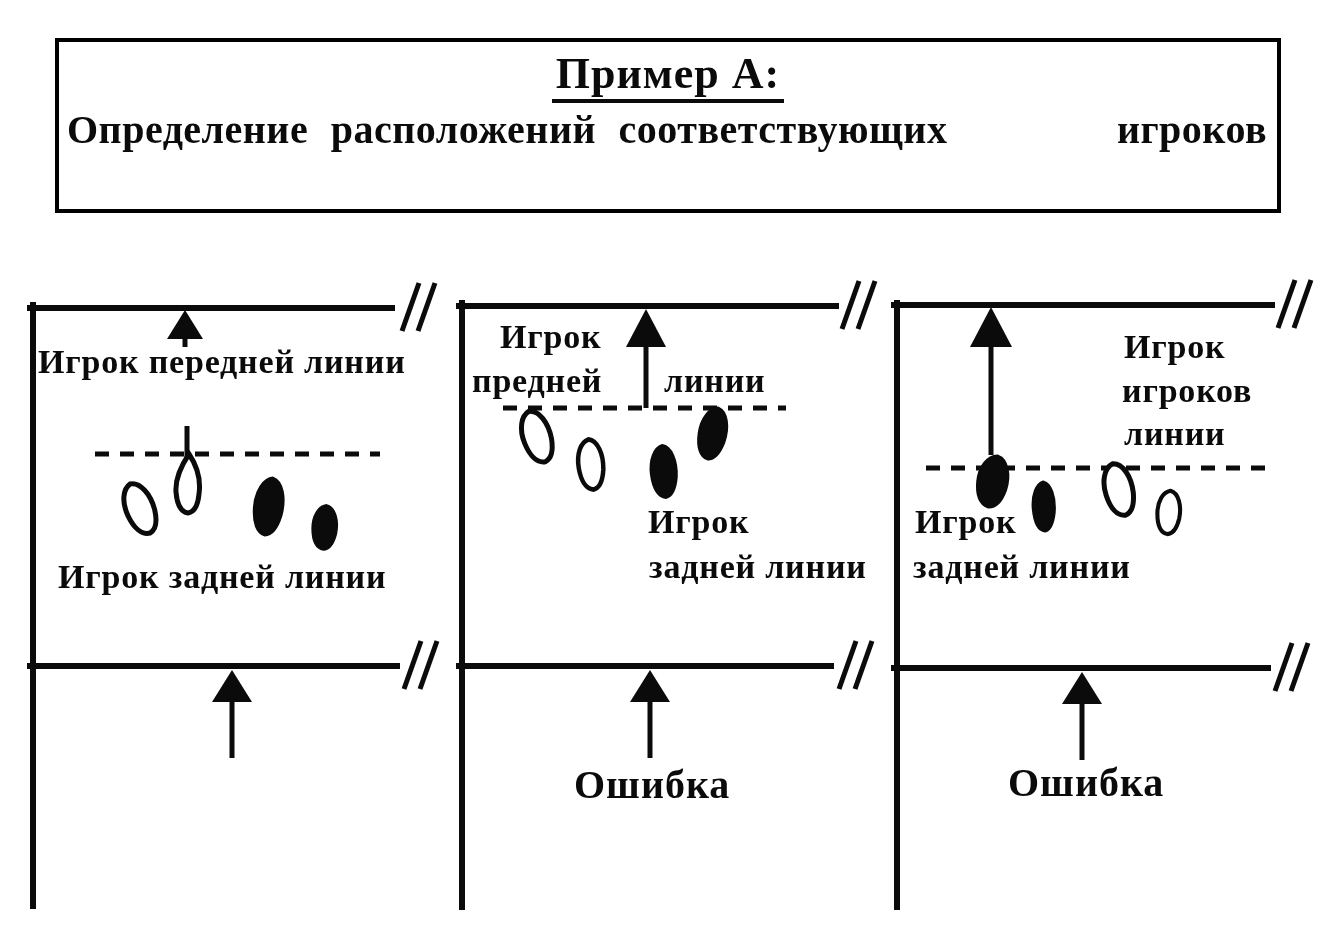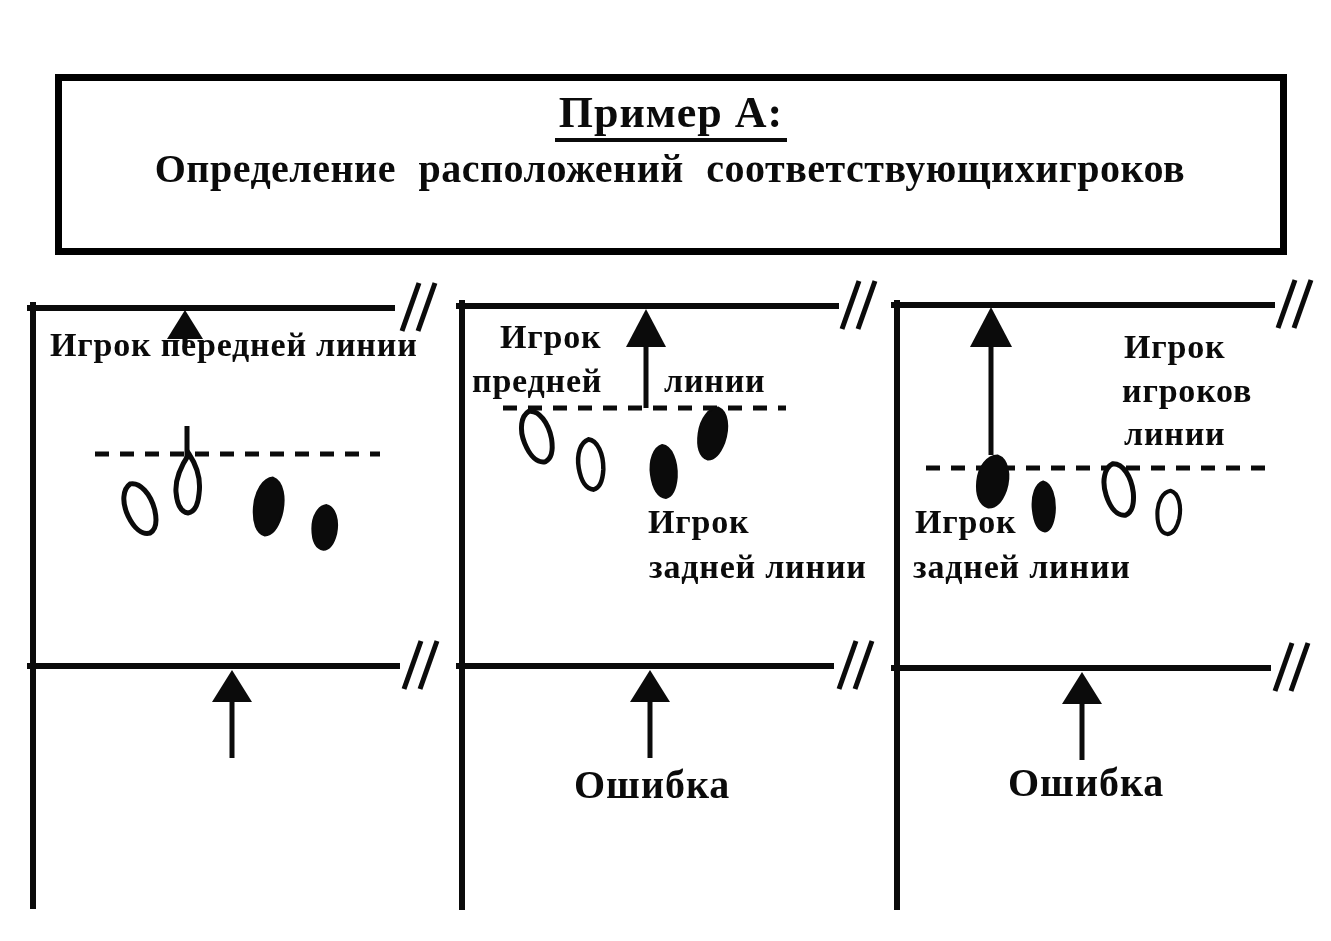--- a/index.html
+++ b/index.html
@@ -4,33 +4,32 @@
 <style>
   html,body{margin:0;padding:0;background:#fff;}
   .page{
     position:relative;width:1331px;height:941px;background:#fff;
     font-family:"Liberation Serif","DejaVu Serif",serif;color:#0b0b0b;
     overflow:hidden;
   }
   
   .header-box{
     position:absolute;left:55px;top:38px;width:1218px;height:167px;
-    border:7px solid #000000;
-    margin-top:36px;
+    border:4px solid #000000;
   }
   .header-title{
     position:absolute;left:0;right:0;top:10px;text-align:center;
     font-size:44px;font-weight:bold;line-height:1;letter-spacing:1px;
   }
   .header-title .u{
     display:inline-block;border-bottom:4px solid #0b0b0b;padding:0 4px 3px 4px;
   }
   .header-line1{
     position:absolute;left:8px;right:10px;top:68px;
-    display:flex;justify-content:center;align-items:baseline;
+    display:flex;justify-content:space-between;align-items:baseline;
     font-size:40px;font-weight:bold;line-height:1;letter-spacing:0.5px;
   }
   .header-line1 .lft{word-spacing:12px;}
   .header-line2{
     position:absolute;left:8px;top:117px;
     font-size:40px;font-weight:bold;line-height:1;letter-spacing:0.5px;
   }
   
   svg.art{position:absolute;left:0;top:0;width:1331px;height:941px;}
   .ln{stroke:#0b0b0b;stroke-width:6;fill:none;stroke-linecap:square;}
@@ -143,21 +142,22 @@
       <line class="ln" x1="894" y1="668" x2="1268" y2="668"></line>
       <g class="brk" transform="translate(1284,667)">
           <use href="#breakmark"></use>
         </g>
       <g transform="translate(1082,672)">
           <use href="#uparrowBottom"></use>
         </g>
     </g>
   </svg>
 
-  <div class="lbl" style="left:38px;top:328px;margin-left:12px;">Игрок передней линии</div>
+  <div class="lbl" style="left:38px;top:345px;">Игрок передней линии</div>
+  <div class="lbl" style="left:58px;top:560px;">Игрок задней линии</div>
 
   <div class="lbl" style="left:500px;top:320px;">Игрок</div>
   <div class="lbl" style="left:472px;top:364px;text-align:right;">предней</div>
   <div class="lbl" style="left:664px;top:364px;">линии</div>
   <div class="lbl" style="left:648px;top:505px;">Игрок</div>
   <div class="lbl" style="left:649px;top:550px;">задней линии</div>
   <div class="lbl verdict" style="left:574px;top:765px;">Ошибка</div>
 
   <div class="lbl" style="left:1124px;top:330px;">Игрок</div>
   <div class="lbl" style="left:1122px;top:374px;">игроков</div>

